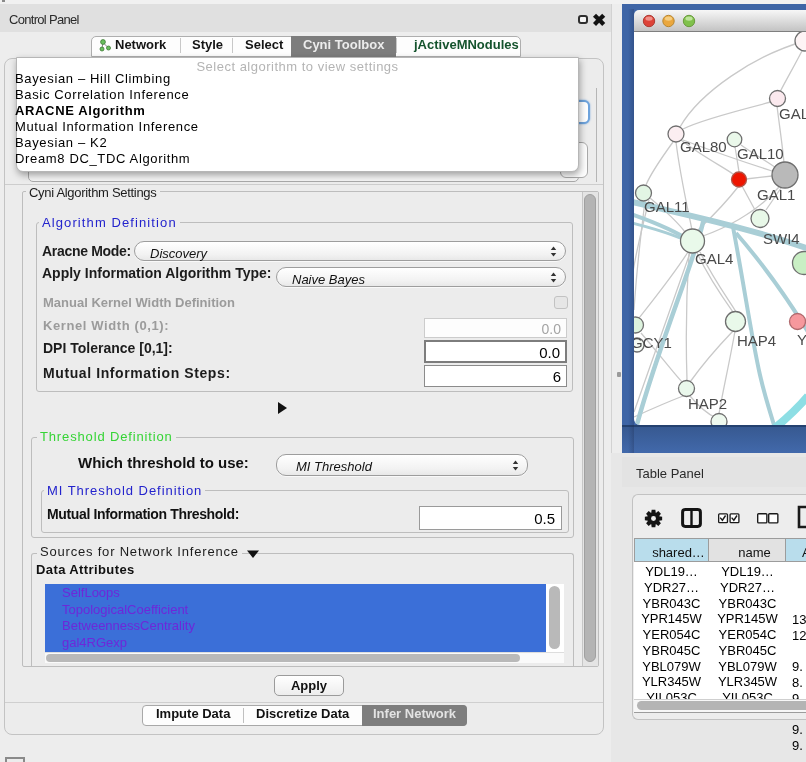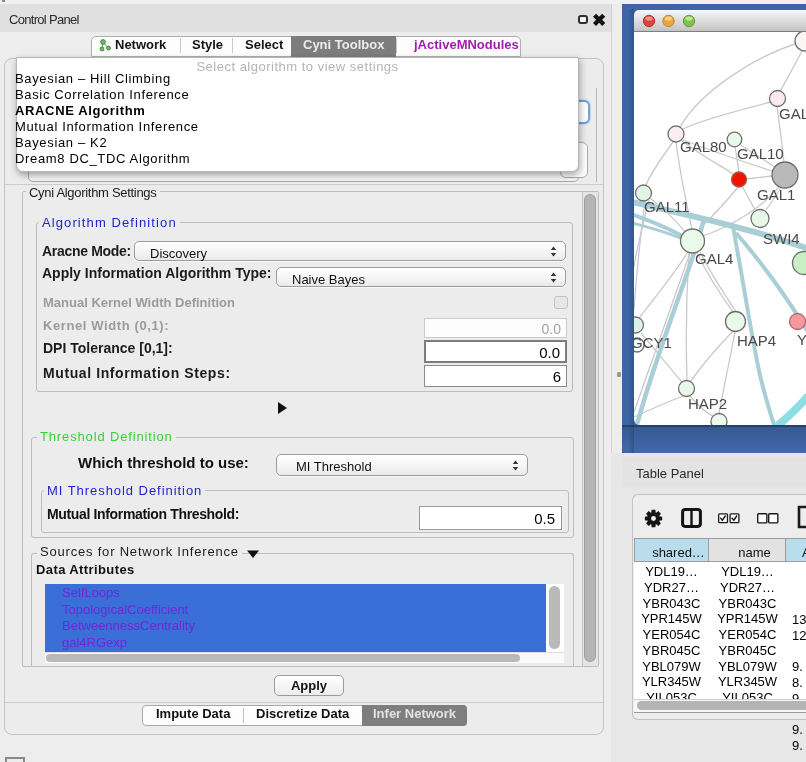--- a/index.html
+++ b/index.html
@@ -3,21 +3,21 @@
 <style>
 *{margin:0;padding:0;box-sizing:border-box;font-family:"Liberation Sans",sans-serif;}
 html,body{width:806px;height:762px;overflow:hidden;background:#ededed;}
 #root{position:relative;width:806px;height:762px;background:#ededed;}
 .abs{position:absolute;}
 .b{font-weight:bold;}
 .lbl13{font-size:14px;font-weight:bold;color:#1c1c1c;line-height:13px;}
 .lbl13d{font-size:13px;font-weight:bold;color:#9b9b9b;line-height:13px;}
 .gtitle{font-size:13px;line-height:13px;background:#ececec;padding:0 3px;}
 .grp{border:1px solid #bdbdbd;border-radius:3px;}
-.combo{position:absolute;background:linear-gradient(#ffffff,#f2f2f2 70%,#e8e8e8);border:1px solid #9d9d9d;border-radius:5px;box-shadow:0 1px 0 rgba(255,255,255,.7);}
+.combo{position:absolute;background:linear-gradient(#ffffff,#f2f2f2 70%,#e8e8e8);border:1px solid #9d9d9d;border-radius:10px;box-shadow:0 1px 0 rgba(255,255,255,.7);font-style:italic;}
 .combo .ct{position:absolute;left:15px;top:4px;font-size:13px;color:#111;}
 .combo .ar{position:absolute;right:8px;top:2px;width:7px;height:15px;}
 .field{position:absolute;background:#fff;text-align:right;font-size:15px;color:#000;}
 </style></head>
 <body>
 <div id="root">
 
 <div class="abs" style="left:0;top:0;width:806px;height:4px;background:#f1f1f1;"></div>
 <div class="abs" style="left:2px;top:0;width:3px;height:2px;background:#8a8a8a;"></div>
 
@@ -37,21 +37,21 @@
  <line x1="4" y1="3.5" x2="3" y2="9.5" stroke="#888" stroke-width="1"></line>
  <line x1="4" y1="3.5" x2="9" y2="8.5" stroke="#888" stroke-width="1"></line>
  <circle cx="4" cy="3" r="2.4" fill="#6abf5e" stroke="#3c7a34" stroke-width="0.8"></circle>
  <circle cx="3" cy="10" r="2" fill="#6abf5e" stroke="#3c7a34" stroke-width="0.8"></circle>
  <circle cx="9.5" cy="9" r="2" fill="#6abf5e" stroke="#3c7a34" stroke-width="0.8"></circle>
 </svg>
 <div class="abs" style="left:115px;top:38px;font-size:13px;font-weight:bold;color:#141414;line-height:14px;">Network</div>
 <div class="abs" style="left:192px;top:38px;font-size:13px;font-weight:bold;color:#141414;line-height:14px;">Style</div>
 <div class="abs" style="left:245px;top:38px;font-size:13px;font-weight:bold;color:#141414;line-height:14px;">Select</div>
 <div class="abs" style="left:303px;top:38px;font-size:13px;font-weight:bold;color:#ececec;line-height:14px;">Cyni Toolbox</div>
-<div class="abs" style="left:406px;top:38px;font-size:13px;font-weight:bold;color:#a21caf;line-height:14px;padding-left:8px;">jActiveMNodules</div>
+<div class="abs" style="left:406px;top:38px;font-size:13px;font-weight:bold;color:#14532d;line-height:14px;padding-left:8px;">jActiveMNodules</div>
 
 <div class="abs" style="left:28px;top:166px;width:551px;height:16px;background:#f4f4f4;border:1px solid #a9a9a9;border-radius:5px;"></div>
 <div class="abs" style="left:560px;top:100px;width:30px;height:24px;background:#fff;border:2px solid #6ea3dc;border-radius:6px;box-shadow:0 0 2px #6ea3dc;"></div>
 <div class="abs" style="left:560px;top:142px;width:28px;height:36px;background:#fdfdfd;border:1px solid #a9a9a9;border-radius:6px;"></div>
 <div class="abs" style="left:596px;top:88px;width:1px;height:94px;background:#b5b5b5;"></div>
 <div class="abs" style="left:5px;top:184px;width:598px;height:1px;background:#cdcdcd;"></div>
 
 <div class="abs" style="left:16px;top:57px;width:563px;height:115px;background:#fff;border:1px solid #b6b6b6;border-radius:0 0 7px 7px;box-shadow:1px 3px 7px rgba(0,0,0,0.35);"></div>
 <div class="abs" style="left:16px;top:60px;width:563px;text-align:center;font-size:13px;color:#b4b4b4;line-height:14px;letter-spacing:0.5px;">Select algorithm to view settings</div>
 <div class="abs" style="left:15px;top:71px;font-size:13px;color:#000;line-height:16px;letter-spacing:0.65px;">Bayesian – Hill Climbing<br>Basic Correlation Inference<br><span class="b">ARACNE Algorithm</span><br>Mutual Information Inference<br>Bayesian – K2<br>Dream8 DC_TDC Algorithm</div>

